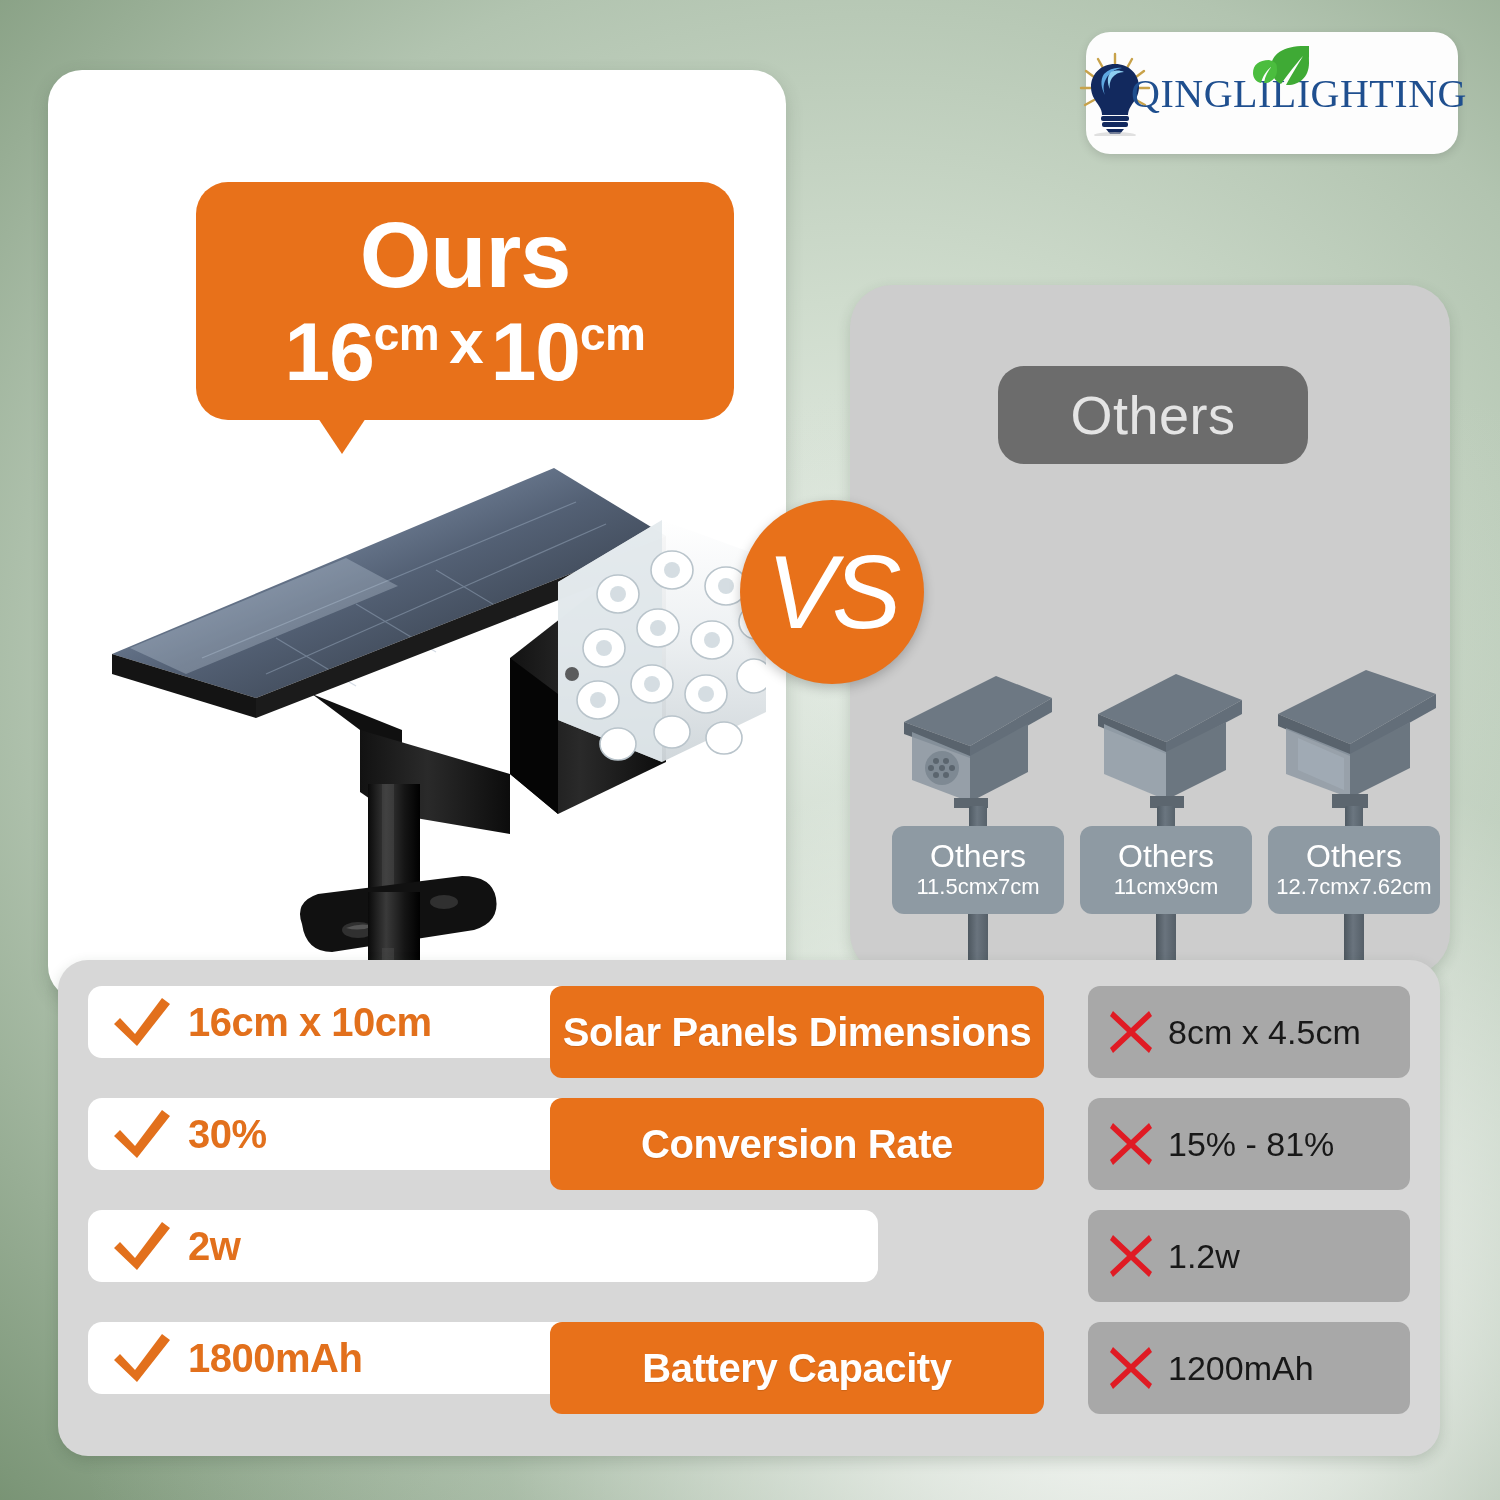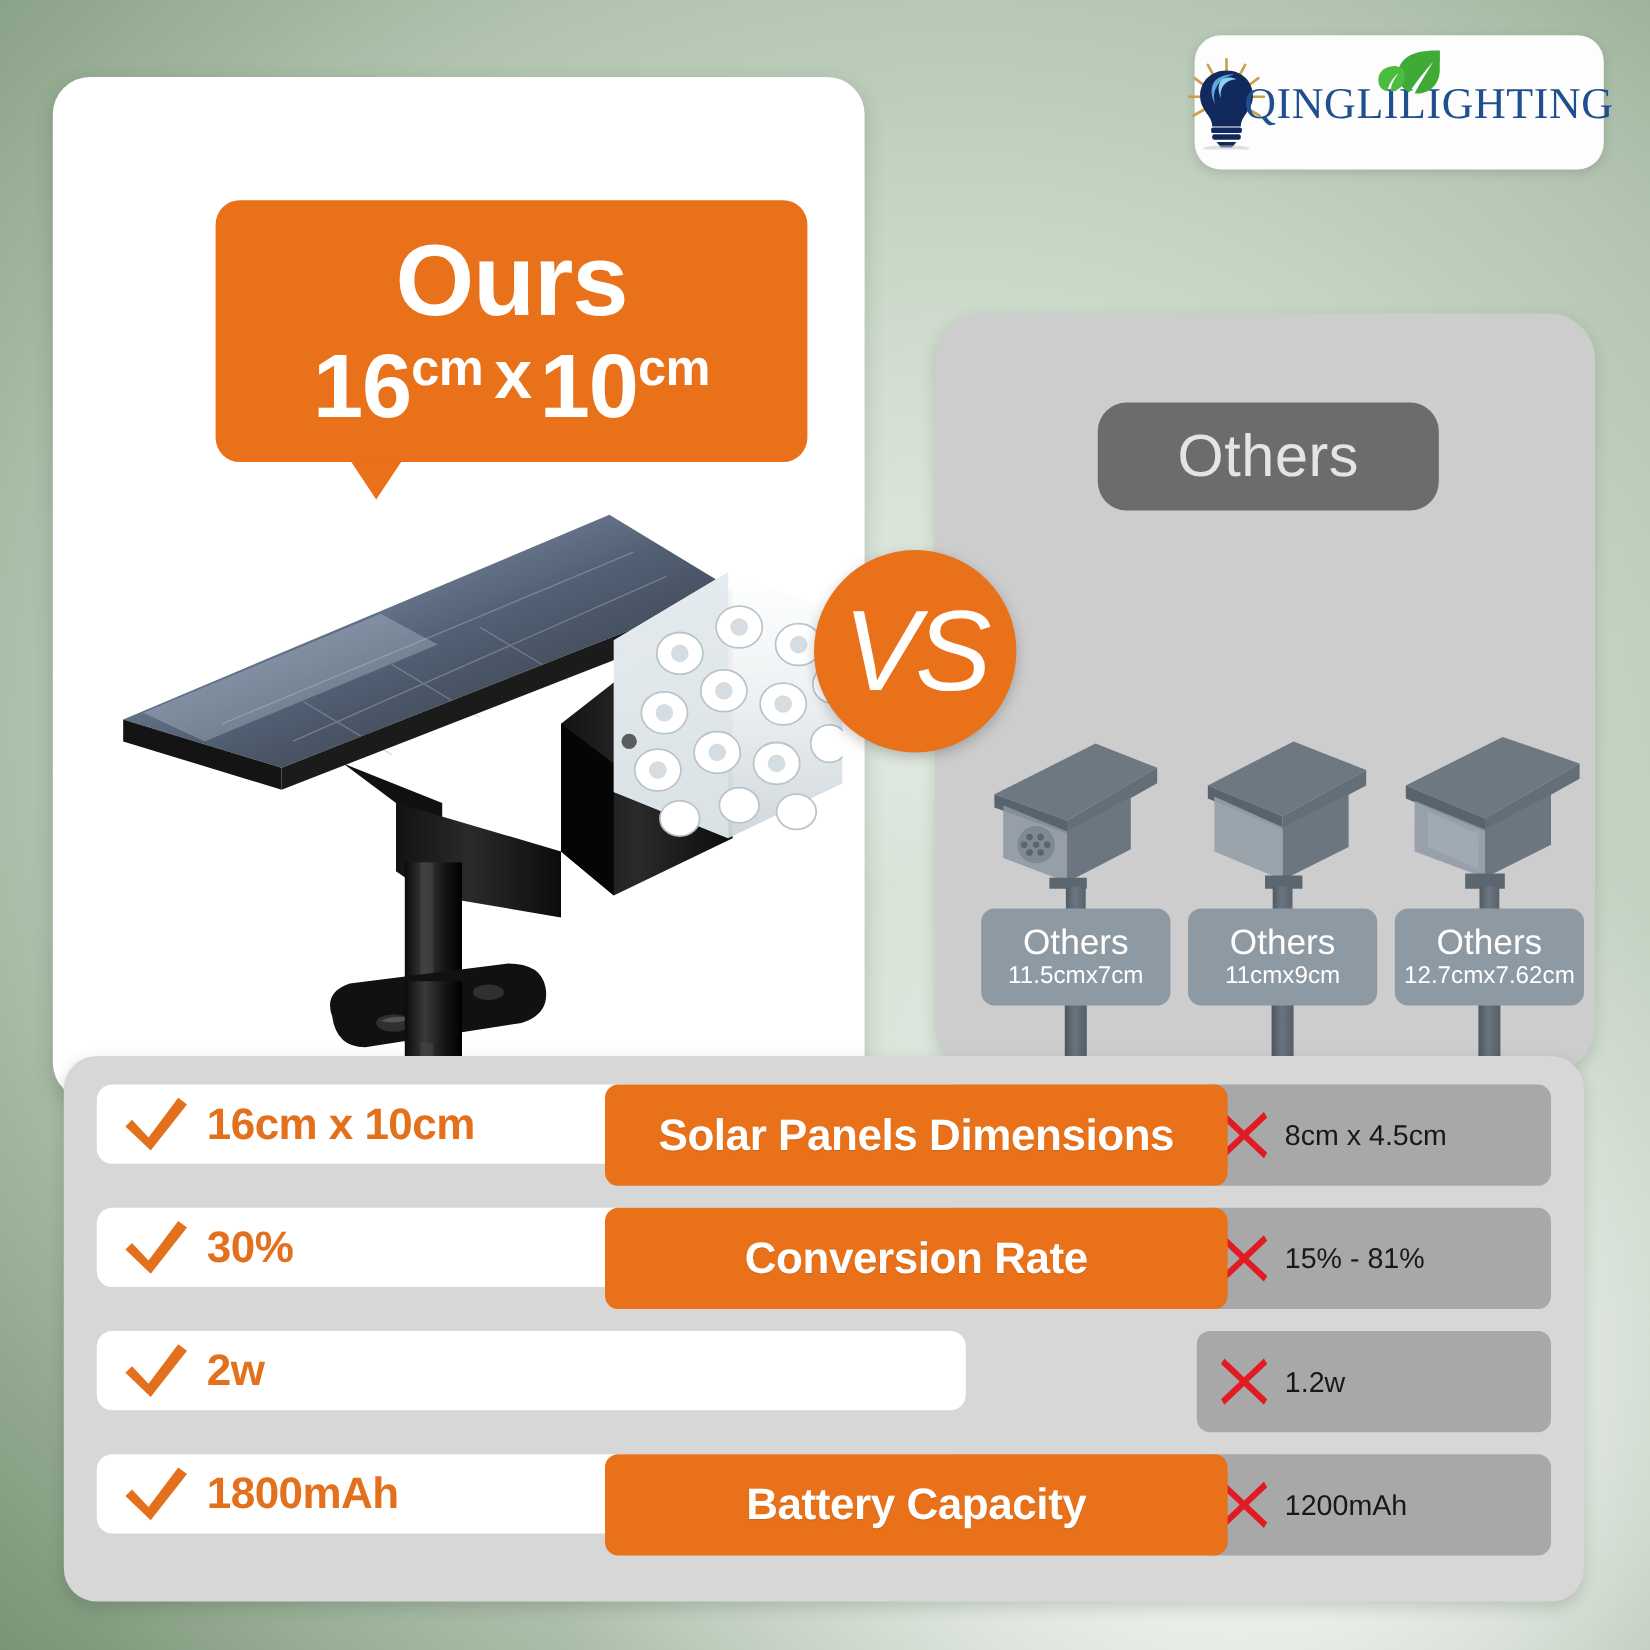--- a/index.html
+++ b/index.html
@@ -33,21 +33,21 @@
   .leaf{position:absolute;left:176px;top:-6px;width:60px;height:48px;pointer-events:none;}
 
   
   .ours-card{
     position:absolute;left:48px;top:70px;width:738px;height:930px;
     background:#fff;border-radius:34px;
     box-shadow:0 6px 18px rgba(40,60,40,.20);
   }
   .ours-badge{
     position:absolute;left:148px;top:112px;width:538px;height:238px;
-    background:#e8711a;border-radius:22px;
+    background:#e8711a;border-radius:32px;
     display:flex;flex-direction:column;align-items:center;justify-content:center;
     color:#fff;line-height:1;
   }
   .ours-badge:after{
     content:"";position:absolute;left:122px;bottom:-34px;
     border-left:24px solid transparent;border-right:24px solid transparent;
     border-top:36px solid #e8711a;
   }
   .ours-title{font-size:92px;font-weight:700;letter-spacing:-1px;margin-bottom:10px;}
   .ours-dim{font-size:82px;font-weight:700;display:flex;align-items:flex-start;letter-spacing:-1px;}
@@ -111,34 +111,34 @@
     position:absolute;left:0;top:0;width:790px;height:72px;
     background:#fff;border-radius:14px;
     display:flex;align-items:center;text-align:right;
   }
   .tick{width:64px;margin-left:22px;flex:none;}
   .left-val{
     font-size:40px;font-weight:700;color:#e2701c;letter-spacing:-.5px;
     margin-left:14px;white-space:nowrap;
   }
   .cell-mid{
-    position:absolute;left:462px;top:0;width:566px;height:92px;
+    position:absolute;left:462px;top:0;width:494px;height:92px;
     background:#e8711a;border-radius:12px;z-index:3;
     display:flex;align-items:center;justify-content:center;
     color:#fff;font-size:40px;font-weight:700;letter-spacing:-.4px;
     text-shadow:0 1px 1px rgba(0,0,0,.12);
   }
   .cell-right{
     position:absolute;left:1000px;top:0;width:322px;height:92px;
     background:#a8a8a8;border-radius:12px;
     display:flex;align-items:center;
   }
   .cross{width:46px;margin-left:20px;flex:none;}
   .right-val{
-    font-size:26px;font-weight:400;color:#181818;margin-left:14px;white-space:nowrap;
+    font-size:34px;font-weight:400;color:#181818;margin-left:14px;white-space:nowrap;
   }
 </style>
 </head>
 <body>
 
 <div id="stage">
 
   <div class="logo-card">
     <div class="logo-inner">
       <div class="bulb-wrap">

